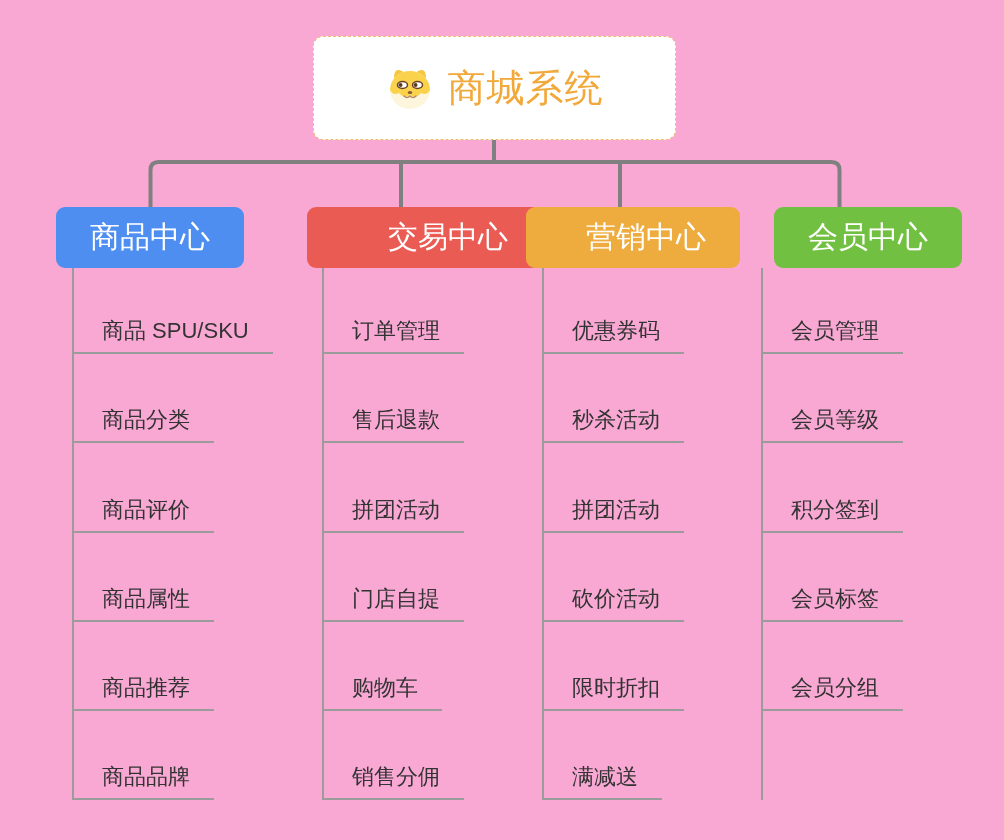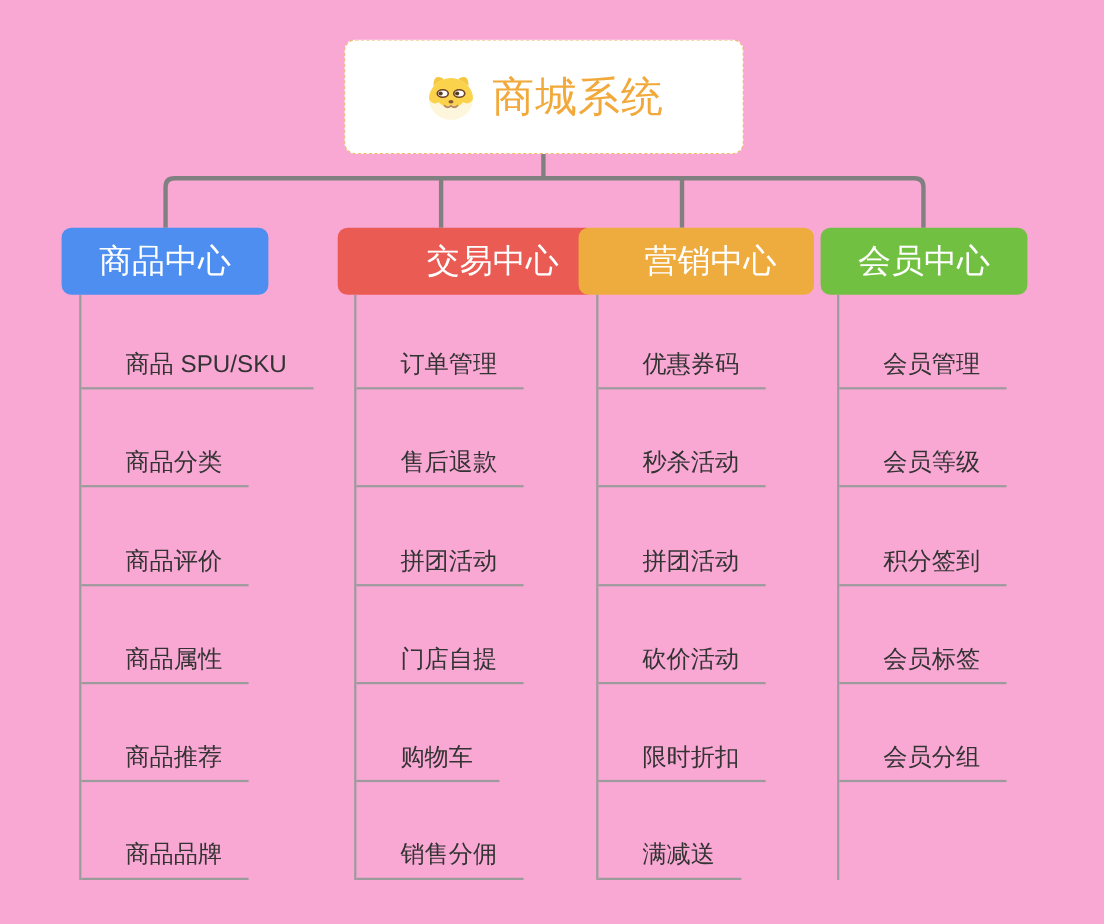--- a/index.html
+++ b/index.html
@@ -14,21 +14,21 @@
 
   .branch-header{position:absolute;top:207px;width:188px;height:61px;border-radius:9px;
         display:flex;align-items:center;justify-content:center;color:#FFFFFF;font-size:30px;
         cursor:pointer;}
   .b0{left:56px;}  .b1{left:307px;}  .b2{left:526px;padding-left:26px;}  .b3{left:746px;}
 
   .column{position:absolute;top:268px;height:532px;width:240px;border-left:2px solid #9B9B9B;}
   .c0{left:72px;}  .c1{left:322px;}  .c2{left:542px;}  .c3{left:761px;}
 
   .leaf{position:absolute;left:0;white-space:nowrap;font-size:22px;color:#333333;
-        line-height:30px;padding:0 24px 6px 40px;border-bottom:2px solid #9B9B9B;cursor:pointer;}
+        line-height:30px;padding:0 24px 6px 28px;border-bottom:2px solid #9B9B9B;cursor:pointer;}
   .r0{top:48px;} .r1{top:137px;} .r2{top:227px;} .r3{top:316px;} .r4{top:405px;} .r5{top:494px;}
 </style>
 </head>
 <body>
 
 <div class="canvas">
 
   <svg class="connectors" viewBox="0 0 1004 840" xmlns="http://www.w3.org/2000/svg">
     <g stroke="#808080" stroke-width="4" fill="none">
       <path d="M494 140 V162"></path>
@@ -56,21 +56,21 @@
 
   <div class="branch-header b0" style="background-color: rgb(77, 142, 240);">
     <span>商品中心</span>
   </div>
   <div class="branch-header b1" style="background-color: rgb(234, 91, 84); padding-left: 47px;">
     <span>交易中心</span>
   </div>
   <div class="branch-header b2" style="background-color: rgb(238, 172, 63);">
     <span>营销中心</span>
   </div>
-  <div class="branch-header b3" style="background-color: rgb(114, 192, 65);">
+  <div class="branch-header b3" style="background-color: rgb(114, 192, 65); margin-left: 28px;">
     <span>会员中心</span>
   </div>
 
   <div class="column c0">
     <div class="leaf r0">商品 SPU/SKU</div>
     <div class="leaf r1">商品分类</div>
     <div class="leaf r2">商品评价</div>
     <div class="leaf r3">商品属性</div>
     <div class="leaf r4">商品推荐</div>
     <div class="leaf r5">商品品牌</div>

